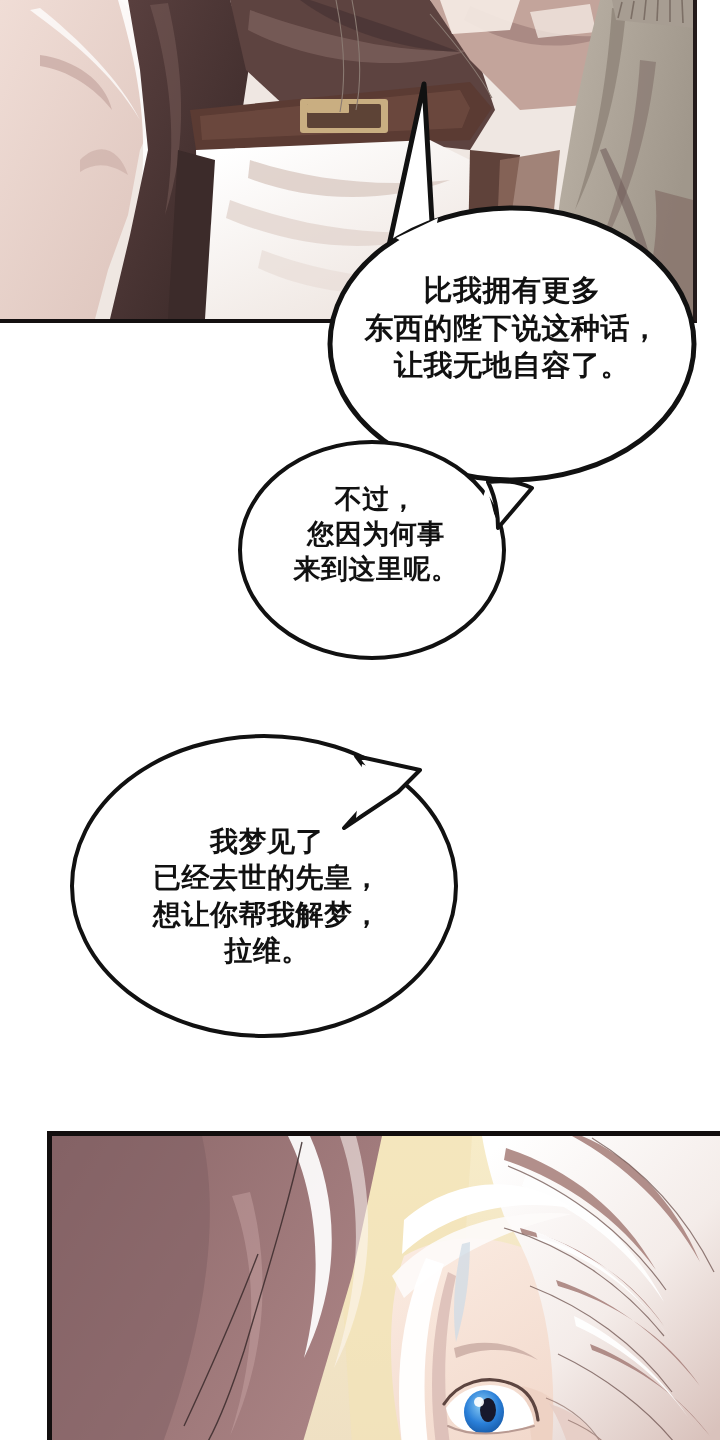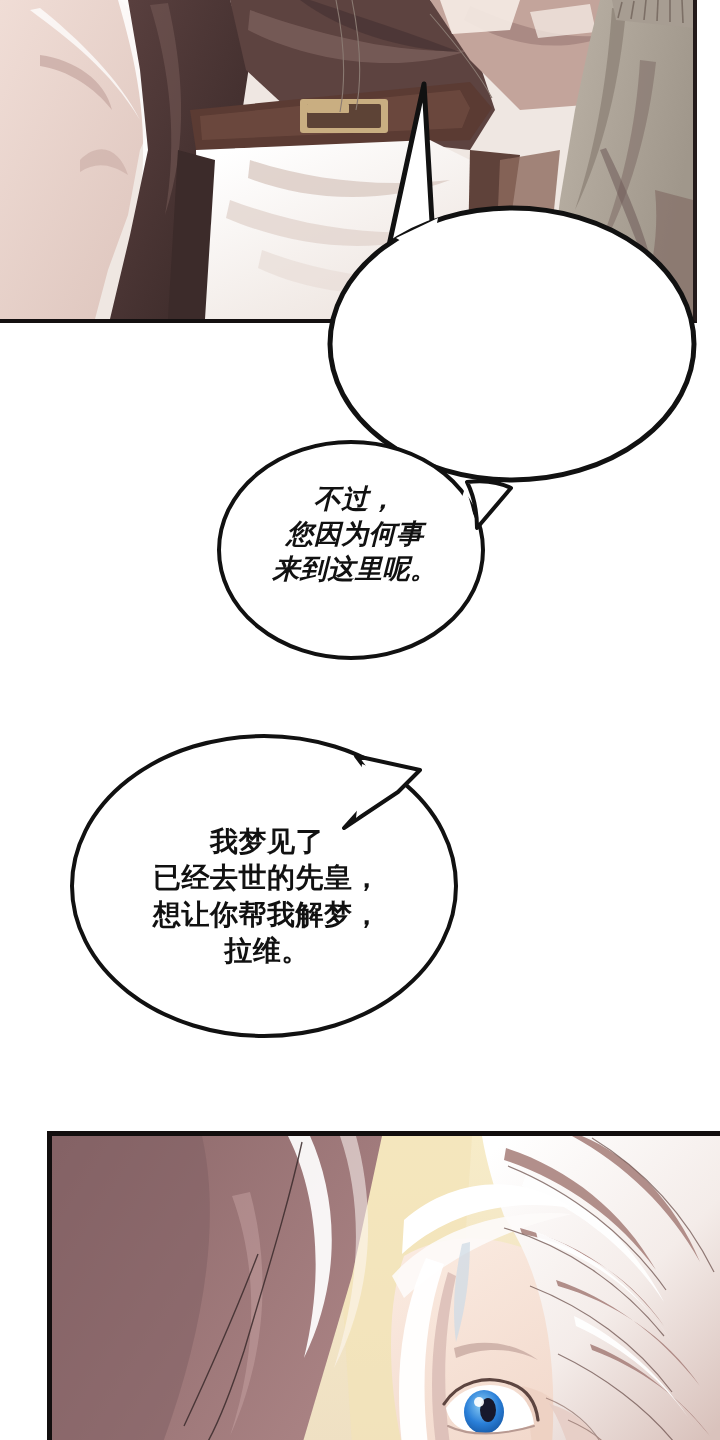--- a/index.html
+++ b/index.html
@@ -68,21 +68,21 @@
     font-weight: 700;
     line-height: 1.30;
     letter-spacing: 0.5px;
     white-space: pre-line;
     font-family: "Liberation Sans", "DejaVu Sans", sans-serif;
   }
 
   #bubble-1 { left: 326px; top: 72px; width: 372px; height: 412px; }
   #bubble-1 .bubble-text { top: 200px; font-size: 29px; }
 
-  #bubble-2 { left: 215px; top: 436px; width: 280px; height: 226px; font-style: italic; }
+  #bubble-2 { left: 236px; top: 436px; width: 280px; height: 226px; }
   #bubble-2 .bubble-text { top: 46px; font-size: 27px; }
 
   #bubble-3 { left: 68px; top: 730px; width: 398px; height: 310px; }
   #bubble-3 .bubble-text { top: 78px; font-size: 28px; margin-top: 16px; }
 </style>
 </head>
 <body>
 
 <div class="page">
 
@@ -171,20 +171,23 @@
       </g>
     </svg>
   </div>
 
   <div class="bubble" id="bubble-1">
     <svg width="372" height="412" viewBox="0 0 372 412">
       <path d="M98,12 L106,150 L62,178 Z" fill="#ffffff" stroke="#111111" stroke-width="5" stroke-linejoin="round"></path>
       <ellipse cx="186" cy="272" rx="182" ry="136" fill="#ffffff" stroke="#111111" stroke-width="5"></ellipse>
       <path d="M70,166 L112,146 L104,186 Z" fill="#ffffff" stroke="none"></path>
     </svg>
+    <div class="bubble-text">比我拥有更多
+东西的陛下说这种话，
+让我无地自容了。</div>
   </div>
 
   <div class="bubble" id="bubble-2">
     <svg width="280" height="226" viewBox="0 0 280 226">
       <ellipse cx="136" cy="114" rx="132" ry="108" fill="#ffffff" stroke="#111111" stroke-width="4"></ellipse>
       <path d="M252,46 C268,44 284,46 296,52 L262,92 C262,74 258,58 252,46 Z" fill="#ffffff" stroke="#111111" stroke-width="4" stroke-linejoin="round"></path>
       <path d="M250,52 C256,66 260,82 259,96 L246,64 Z" fill="#ffffff" stroke="none"></path>
     </svg>
     <div class="bubble-text">不过，
 您因为何事

